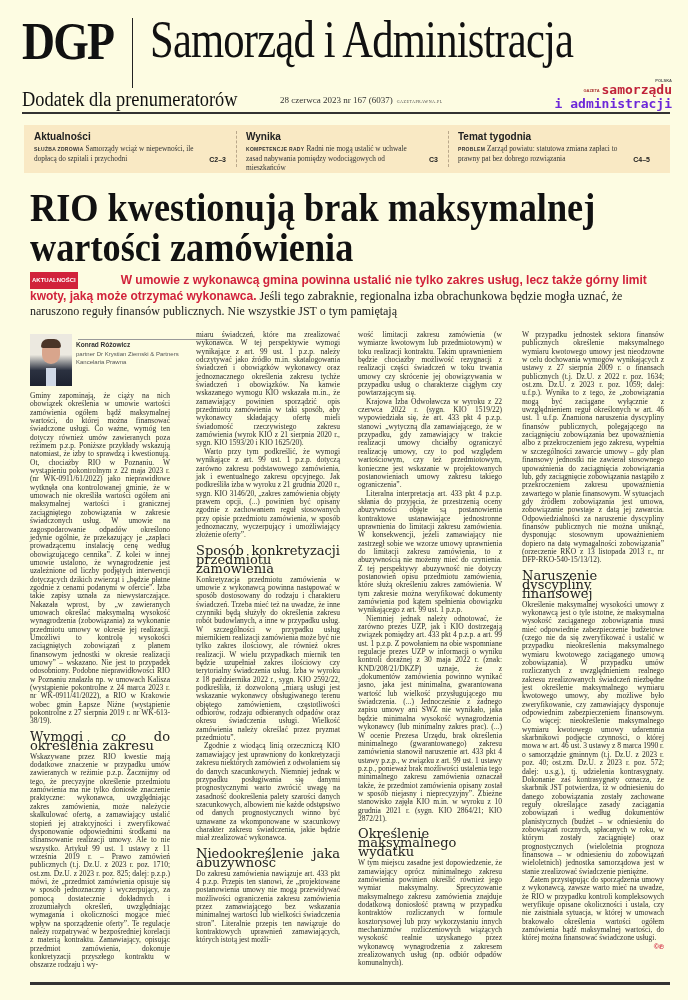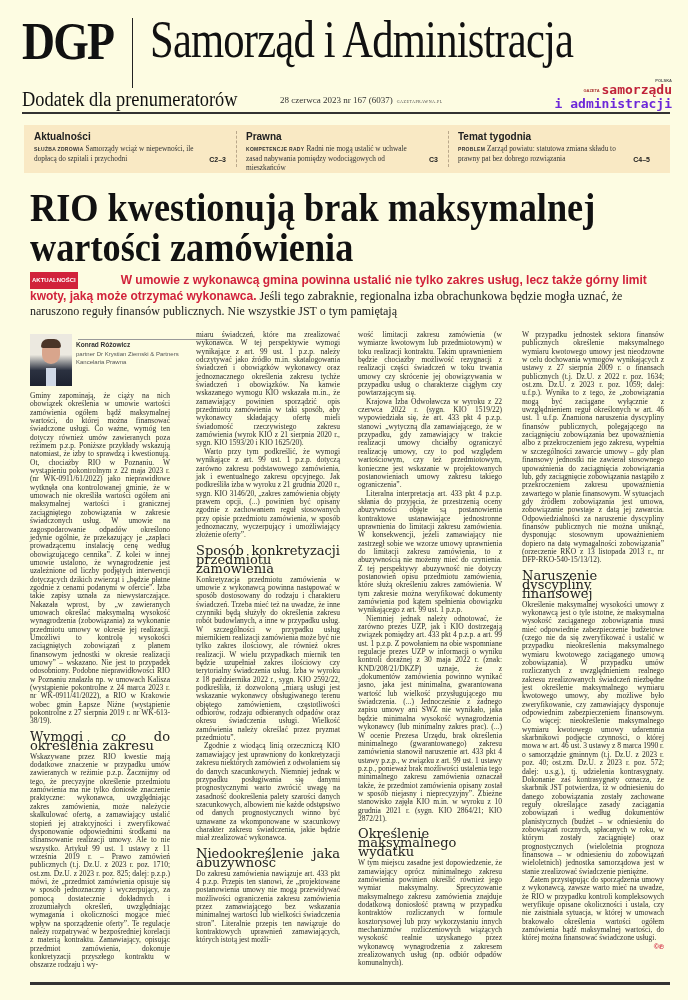--- a/index.html
+++ b/index.html
@@ -71,27 +71,27 @@
 </header>
 <div class="rule-top"></div>
 
 <nav class="teasers">
   <div class="teaser">
     <div class="teaser-title">Aktualności</div>
     <div class="teaser-body"><span class="teaser-kicker">SŁUŻBA ZDROWIA</span><span>Samorządy wciąż w niepewności, ile dopłacą do szpitali i przychodni</span></div>
     <div class="teaser-page">C2–3</div>
   </div>
   <div class="teaser">
-    <div class="teaser-title">Prawna</div>
+    <div class="teaser-title">Wynika</div>
     <div class="teaser-body" style="width:175px"><span class="teaser-kicker">KOMPETENCJE RADY</span><span>Radni nie mogą ustalić w uchwale zasad nabywania pomiędzy wodociągowych od mieszkańców</span></div>
     <div class="teaser-page">C3</div>
   </div>
   <div class="teaser">
     <div class="teaser-title">Temat tygodnia</div>
-    <div class="teaser-body"><span class="teaser-kicker">PROBLEM</span><span>Zarząd powiatu: statutowa zmiana składu to prawny pat bez dobrego rozwiązania</span></div>
+    <div class="teaser-body"><span class="teaser-kicker">PROBLEM</span><span>Zarząd powiatu: statutowa zmiana zapłaci to prawny pat bez dobrego rozwiązania</span></div>
     <div class="teaser-page">C4–5</div>
   </div>
 </nav>
 
 <h1 class="headline">RIO kwestionują brak maksymalnej wartości zamówienia</h1>
 
 <div class="lead">
   <span class="lead-tag">AKTUALNOŚCI</span><span class="lead-red">W umowie z wykonawcą gmina powinna ustalić nie tylko zakres usług, lecz także górny limit kwoty, jaką może otrzymać wykonawca.</span><span class="lead-body"> Jeśli tego zabraknie, regionalna izba obrachunkowa będzie mogła uznać, że naruszono reguły finansów publicznych. Nie wszystkie JST o tym pamiętają</span>
 </div>
 

